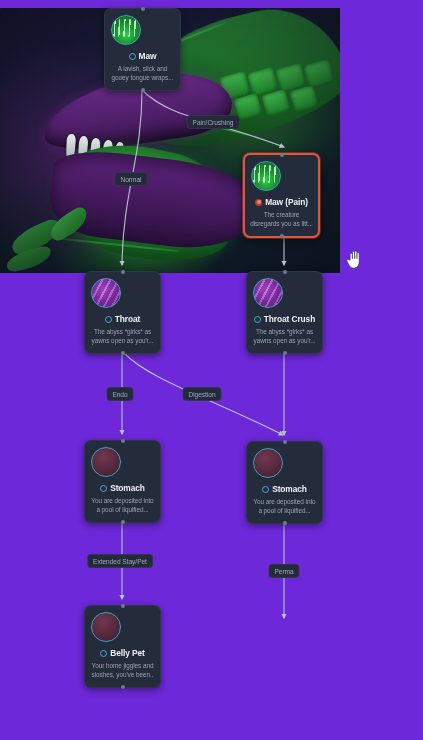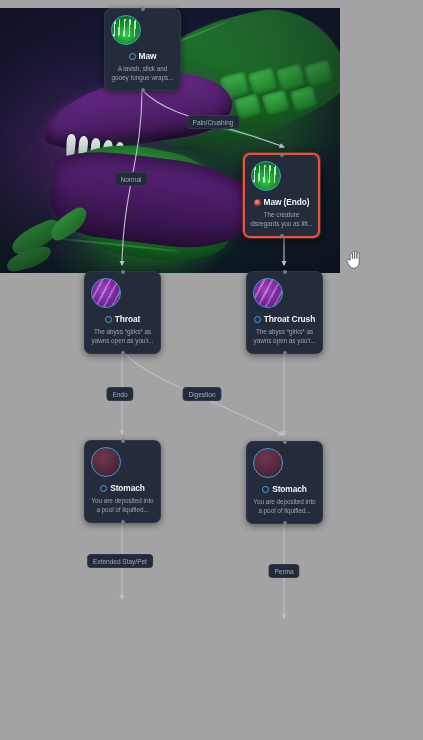--- a/index.html
+++ b/index.html
@@ -13,21 +13,21 @@
     overflow: hidden;
     font-family: "Liberation Sans", sans-serif;
     position: relative;
     cursor: grab;
   }
 
   
   #canvas {
     position: absolute;
     inset: 0;
-    background: #a3a3a3;
+    background: #6d28d9;
     overflow: hidden;
   }
 
   
   #bg-art {
     position: absolute;
     left: 0;
     top: 8px;
     width: 340px;
     height: 265px;
@@ -342,21 +342,21 @@
     </div>
     <div class="node-desc">A lavish, slick and gooey tongue wraps...</div>
     <div class="handle bottom"></div>
   </div>
 
   <div class="node selected" style="left:243px;top:153px;">
     <div class="handle top"></div>
     <div class="node-thumb thumb-maw"></div>
     <div class="node-title">
       <span class="bullet danger"></span>
-      <span class="label">Maw (Endo)</span>
+      <span class="label">Maw (Pain)</span>
     </div>
     <div class="node-desc">The creature disregards you as litt...</div>
     <div class="handle bottom"></div>
   </div>
 
   <div class="node" style="left:84px;top:271px;">
     <div class="handle top"></div>
     <div class="node-thumb thumb-throat"></div>
     <div class="node-title">
       <span class="bullet"></span>
@@ -392,20 +392,30 @@
     <div class="handle top"></div>
     <div class="node-thumb thumb-stomach"></div>
     <div class="node-title">
       <span class="bullet"></span>
       <span class="label">Stomach</span>
     </div>
     <div class="node-desc">You are deposited into a pool of liquified...</div>
     <div class="handle bottom"></div>
   </div>
 
+  <div class="node" style="left:84px;top:605px;">
+    <div class="handle top"></div>
+    <div class="node-thumb thumb-stomach"></div>
+    <div class="node-title">
+      <span class="bullet"></span>
+      <span class="label">Belly Pet</span>
+    </div>
+    <div class="node-desc">Your home jiggles and sloshes, you've been..</div>
+    <div class="handle bottom"></div>
+  </div>
 
 
   <svg id="cursor" viewBox="0 0 24 26">
     <path d="M6.2 14.5 V7.4 a1.35 1.35 0 0 1 2.7 0 V12.6
              V5.1 a1.35 1.35 0 0 1 2.7 0 V12.6
              V4.6 a1.35 1.35 0 0 1 2.7 0 V12.6
              V6.6 a1.35 1.35 0 0 1 2.7 0 V16.4
              c0 4.2 -2.6 7.6 -6.4 7.6 c-3.8 0 -5.3 -2.4 -6.6 -5.2
              l-1.6 -3.5 a1.3 1.3 0 0 1 2.2 -1.4 z" fill="#ffffff" stroke="#2a2f3b" stroke-width="0.7"></path>
   </svg>

